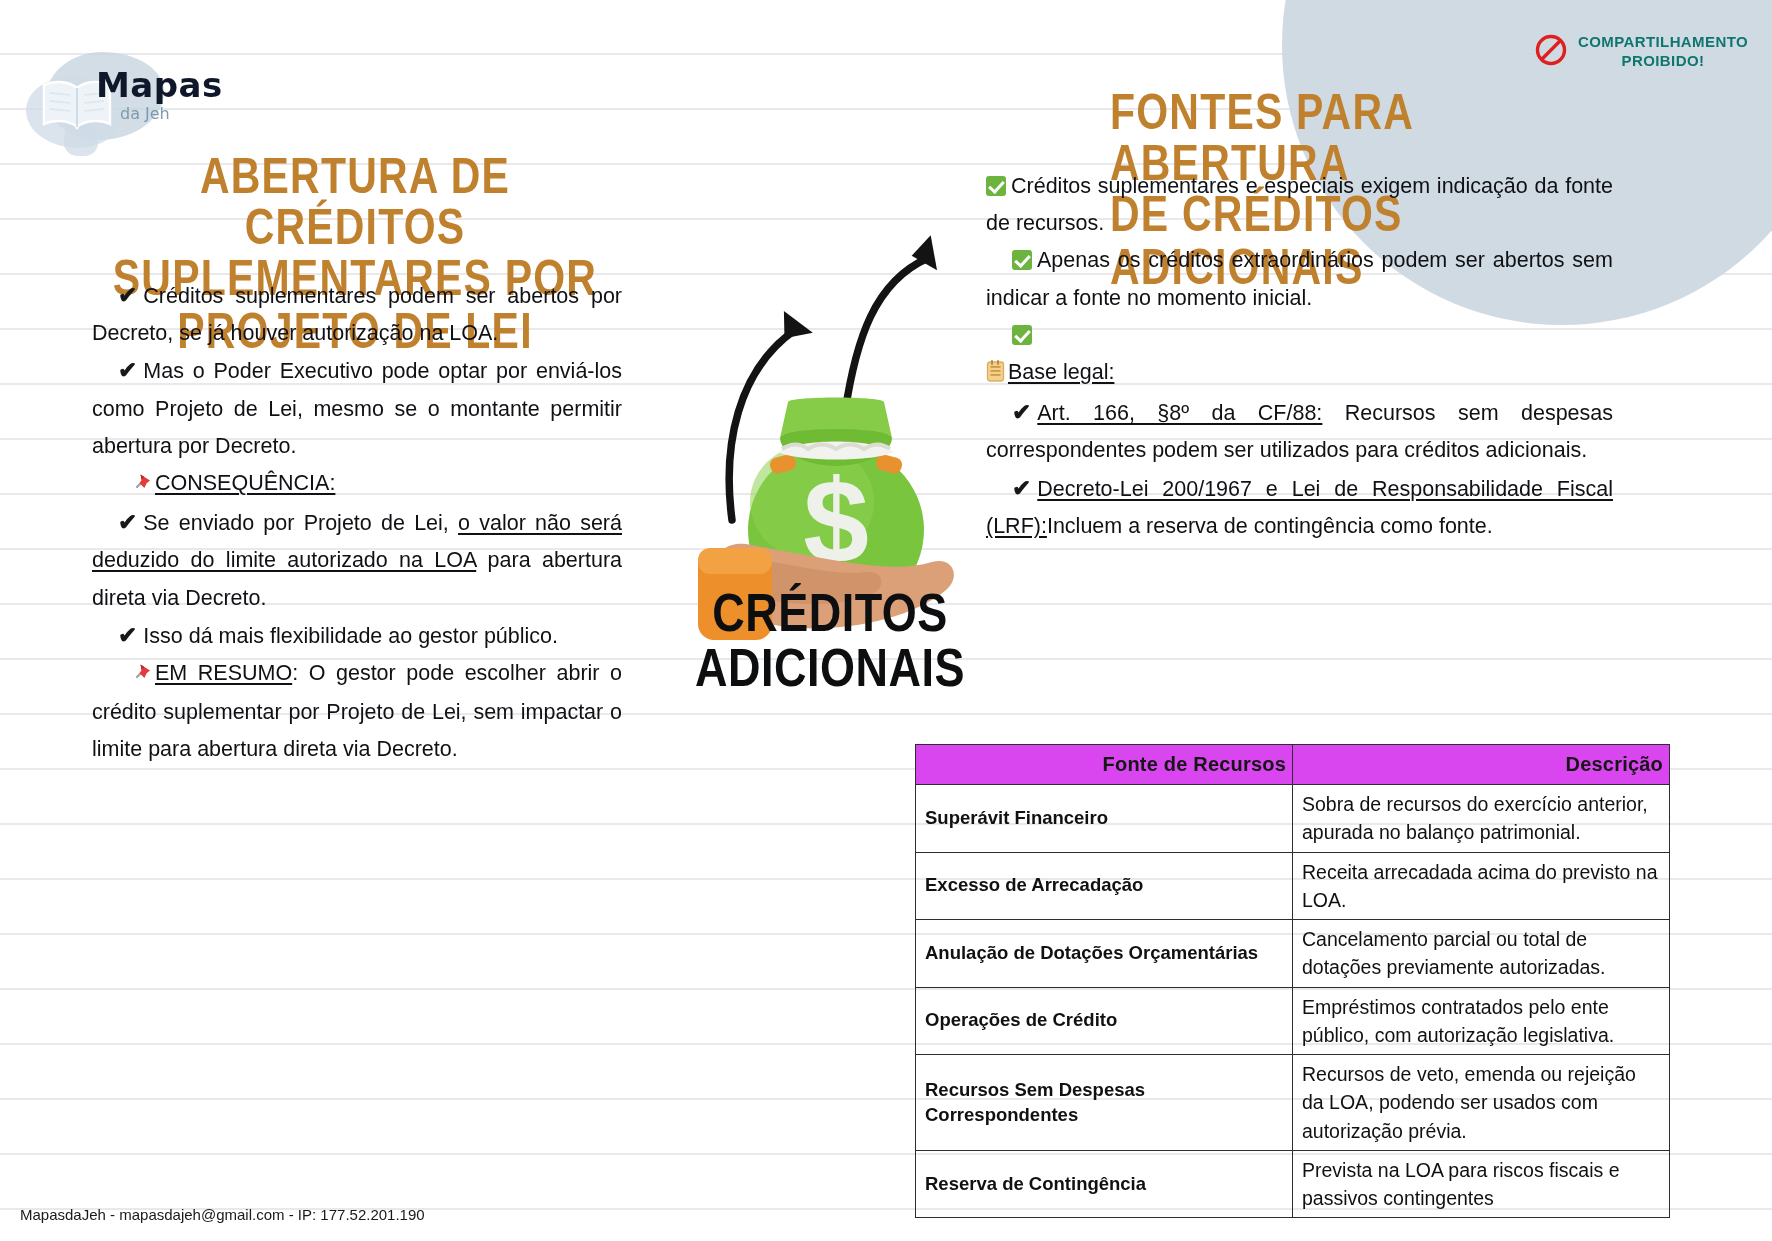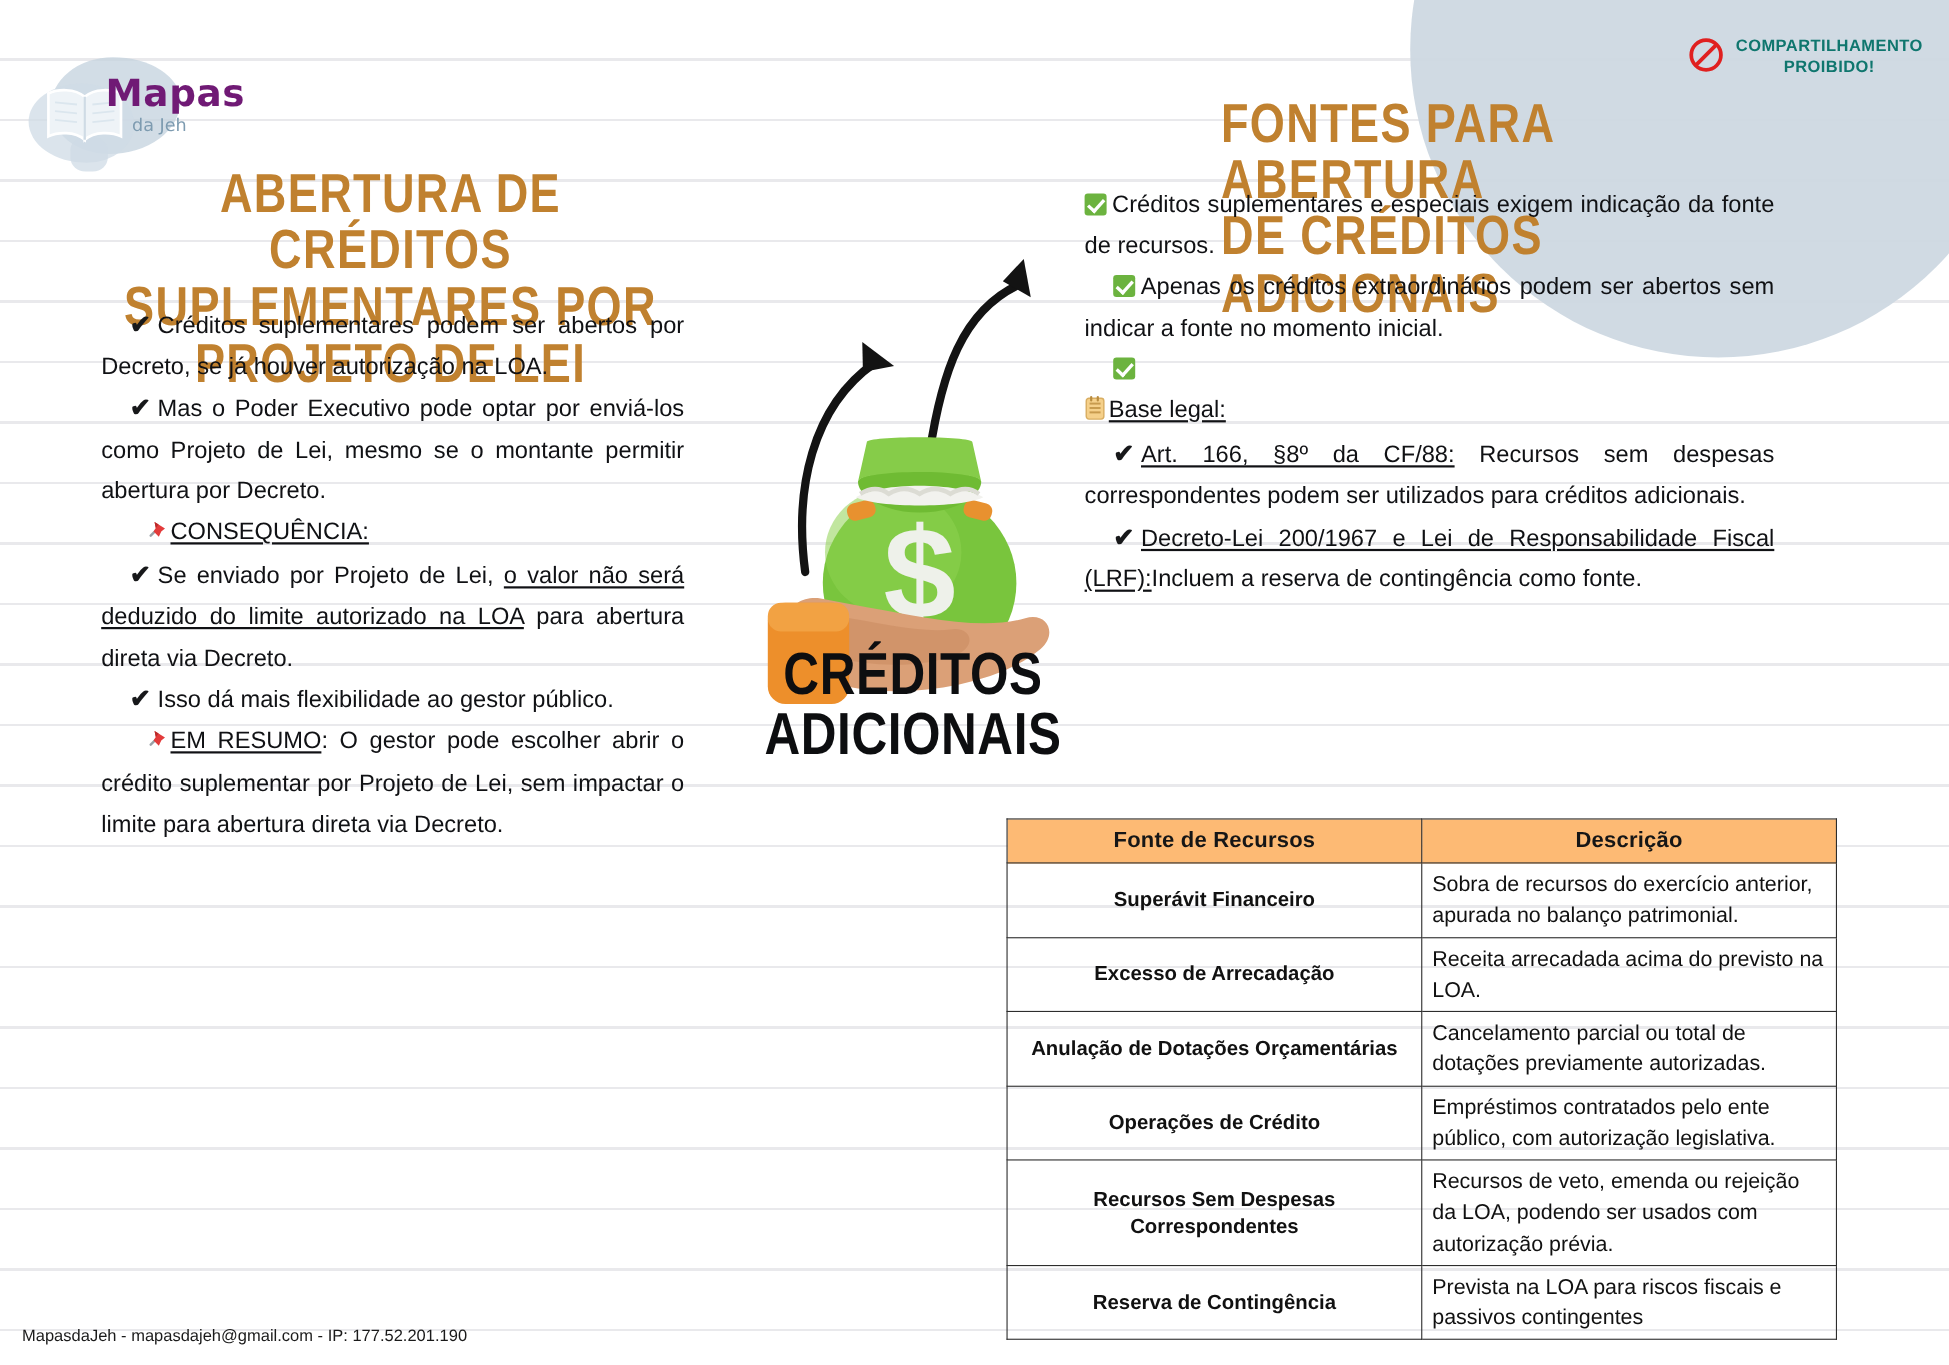--- a/index.html
+++ b/index.html
@@ -49,21 +49,21 @@
     background:#cfdbe5; opacity:.75;
   }
   .logo .blob3{
     position:absolute; left:46px; top:86px;
     width:34px; height:32px; border-radius:40%;
     background:#cfdbe5; opacity:.75;
   }
   .logo .book{ position:absolute; left:22px; top:38px; }
   .logo .brand{
     position:absolute; left:78px; top:30px;
-    color:#701a75;
+    color:#0f172a;
     font-family:"DejaVu Sans", sans-serif;
     font-weight:bold; font-size:34px; letter-spacing:.5px; line-height:1;
   }
   .logo .brand-sub{
     position:absolute; left:102px; top:68px;
     color:#7d9bb0; font-size:16px; font-weight:normal; line-height:1;
     font-family:"DejaVu Sans", sans-serif;
   }
 
   
@@ -148,26 +148,26 @@
     width:100%; border-collapse:collapse;
     font-family:"Liberation Sans", sans-serif;
     table-layout:fixed;
   }
   table.sources th, table.sources td{
     border:1.5px solid #2d2d2d;
     padding:5px 9px;
     vertical-align:middle;
   }
   table.sources thead th{
-    background:#fdba74; color:#161616;
-    font-size:20px; font-weight:bold; text-align:center;
+    background:#d946ef; color:#161616;
+    font-size:20px; font-weight:bold; text-align:right;
     letter-spacing:.2px; padding:8px 6px;
   }
   table.sources td.name{
-    width:272px; text-align:center; font-weight:bold;
+    width:272px; text-align:left; font-weight:bold;
     font-size:18.5px; color:#111; line-height:1.35;
   }
   table.sources td.desc{
     text-align:left; font-size:19.5px; color:#111; line-height:1.45;
   }
 
   
   .footer{
     position:absolute; z-index:6;
     left:20px; bottom:18px;

